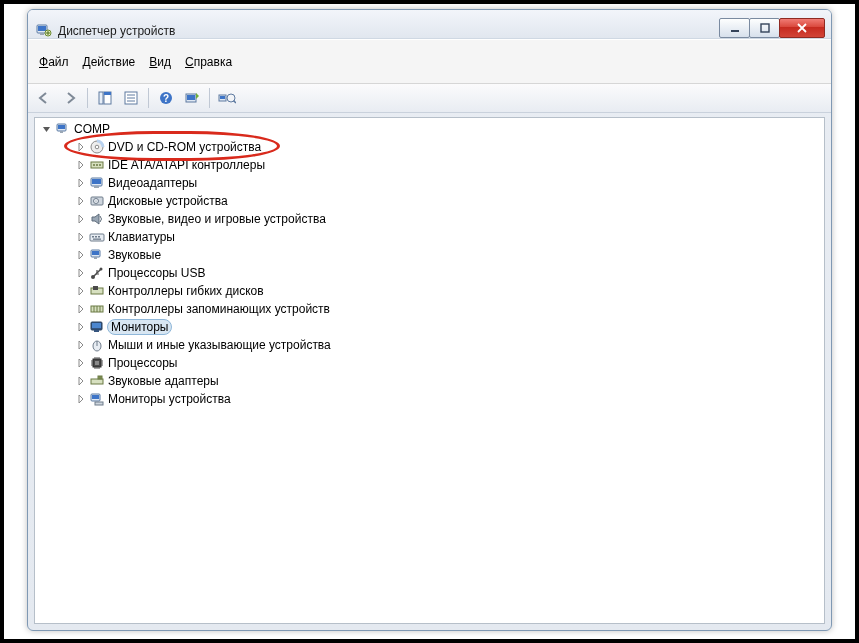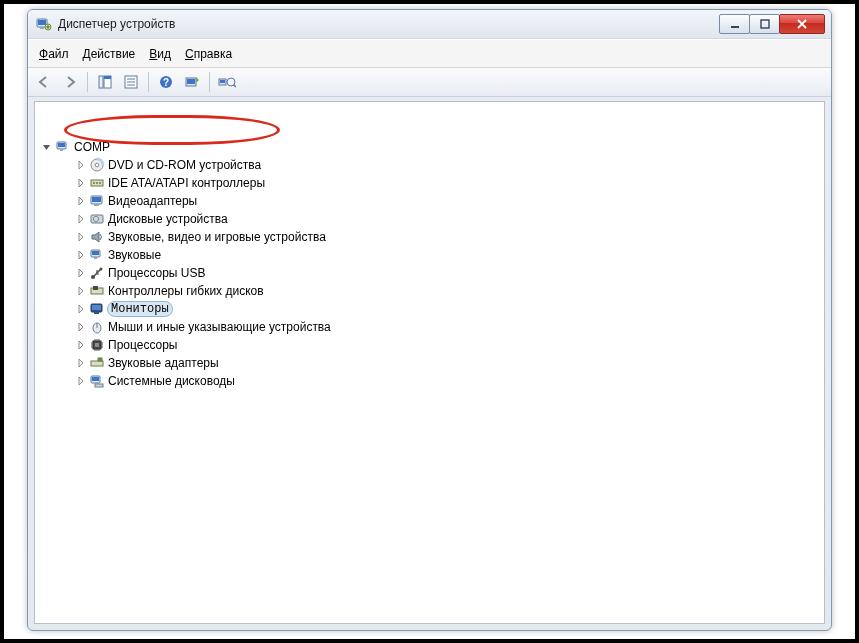--- a/index.html
+++ b/index.html
@@ -28,21 +28,21 @@
     border: 1px solid #7f98b3;
     border-radius: 6px;
     box-shadow: 0 0 6px rgba(0,0,0,.25);
     display: flex;
     flex-direction: column;
     overflow: hidden;
   }
   .titlebar {
     height: 28px;
     display: flex;
-    align-items: center;
+    align-items: flex-end;
     padding: 0 6px 0 8px;
     background: linear-gradient(to bottom, #f2f5fa 0, #e1e7ef 100%);
     border-bottom: 1px solid #cfd8e3;
   }
   .titlebar .app-icon {
     width: 16px; height: 16px; margin-right: 6px;
   }
   .title-text { flex: 1; color: #1b1b1b; }
   .win-controls { display: flex; gap: 0; }
   .win-btn {
@@ -61,21 +61,21 @@
   }
   .win-btn svg { display:block; }
 
   .menubar {
     height: 21px;
     background: #f5f5f5;
     border-top: 1px solid #fff;
     border-bottom: 1px solid #d6d6d6;
     display: flex;
     align-items: center;
-    padding: 3px 4px;
+    padding: 11px 4px;
   }
   .menu-item {
     padding: 2px 7px;
     color: #000;
     cursor: default;
   }
   .menu-item u { text-decoration: underline; }
 
   .toolbar {
     height: 28px;
@@ -99,21 +99,20 @@
   .client {
     flex: 1;
     margin: 4px 6px 6px 6px;
     background: #fff;
     border: 1px solid #b6bfc9;
     overflow: hidden;
     position: relative;
   }
   .tree {
     padding: 2px 7px 0 0;
-    margin-top: 34px;
   }
   .tree-row {
     display: flex;
     align-items: center;
     height: 18px;
     padding-left: 6px;
     position: relative;
   }
   .tree-row.level1 { padding-left: 40px; }
   .expander {
@@ -123,21 +122,20 @@
     color: #6b6b6b;
   }
   .node-icon { width:16px; height:16px; margin: 0 3px 0 1px; display:inline-flex; align-items:center; justify-content:center;}
   .node-label { white-space: nowrap; }
   .selected .node-label {
     background: #d8e6f2;
     border: 1px solid #8fb7d9;
     border-radius: 8px;
     padding: 0 3px;
     margin-left: -1px;
-    font-family: Liberation Mono, monospace;
   }
   .highlight-oval {
     position: absolute;
     border: 3px solid #d92a1c;
     border-radius: 50% / 60%;
     pointer-events: none;
   }
 </style>
 </head>
 <body>
@@ -327,20 +325,37 @@
             <span class="node-label">Звуковые, видео и игровые устройства</span>
           </div>
           <div class="tree-row level1">
             <span class="expander">
               <svg width="10" height="10">
                 <path d="M3 1 L7 5 L3 9 Z" fill="none" stroke="#8a8a8a" stroke-width="1"></path>
               </svg>
             </span>
             <span class="node-icon">
               <svg width="16" height="16" viewBox="0 0 16 16">
+                <rect x="1" y="5" width="14" height="7" rx="1" fill="#e7ecf2" stroke="#6f7c8b"></rect>
+                <rect x="3" y="7" width="2" height="1.5" fill="#6f7c8b"></rect>
+                <rect x="6" y="7" width="2" height="1.5" fill="#6f7c8b"></rect>
+                <rect x="9" y="7" width="2" height="1.5" fill="#6f7c8b"></rect>
+                <rect x="4" y="9.5" width="8" height="1.3" fill="#6f7c8b"></rect>
+              </svg>
+            </span>
+            <span class="node-label">Клавиатуры</span>
+          </div>
+          <div class="tree-row level1">
+            <span class="expander">
+              <svg width="10" height="10">
+                <path d="M3 1 L7 5 L3 9 Z" fill="none" stroke="#8a8a8a" stroke-width="1"></path>
+              </svg>
+            </span>
+            <span class="node-icon">
+              <svg width="16" height="16" viewBox="0 0 16 16">
                 <rect x="2" y="3" width="9" height="7" rx="1" fill="#dfe8f3" stroke="#5b7aa3"></rect>
                 <rect x="3" y="4" width="7" height="4" fill="#3d74c7"></rect>
                 <rect x="5" y="10" width="3" height="2" fill="#9aa7b5"></rect>
               </svg>
             </span>
             <span class="node-label">Звуковые</span>
           </div>
           <div class="tree-row level1">
             <span class="expander">
               <svg width="10" height="10">
@@ -364,20 +379,34 @@
               </svg>
             </span>
             <span class="node-icon">
               <svg width="16" height="16" viewBox="0 0 16 16">
                 <rect x="2" y="5" width="12" height="6" fill="#d7e0c0" stroke="#6b7a45"></rect>
                 <rect x="4" y="3" width="5" height="4" fill="#4a4a4a"></rect>
               </svg>
             </span>
             <span class="node-label">Контроллеры гибких дисков</span>
           </div>
+          <div class="tree-row level1">
+            <span class="expander">
+              <svg width="10" height="10">
+                <path d="M3 1 L7 5 L3 9 Z" fill="none" stroke="#8a8a8a" stroke-width="1"></path>
+              </svg>
+            </span>
+            <span class="node-icon">
+              <svg width="16" height="16" viewBox="0 0 16 16">
+                <rect x="2" y="5" width="12" height="6" fill="#d7e0c0" stroke="#6b7a45"></rect>
+                <path d="M5 5 v6 M8 5 v6 M11 5 v6" stroke="#6b7a45"></path>
+              </svg>
+            </span>
+            <span class="node-label">Контроллеры запоминающих устройств</span>
+          </div>
           <div class="tree-row level1 selected">
             <span class="expander">
               <svg width="10" height="10">
                 <path d="M3 1 L7 5 L3 9 Z" fill="none" stroke="#8a8a8a" stroke-width="1"></path>
               </svg>
             </span>
             <span class="node-icon">
               <svg width="16" height="16" viewBox="0 0 16 16">
                 <rect x="2" y="3" width="11" height="8" rx="1" fill="#35557e" stroke="#27415f"></rect>
                 <rect x="3" y="4" width="9" height="5" fill="#4c87cf"></rect>
@@ -436,20 +465,20 @@
                 <path d="M3 1 L7 5 L3 9 Z" fill="none" stroke="#8a8a8a" stroke-width="1"></path>
               </svg>
             </span>
             <span class="node-icon">
               <svg width="16" height="16" viewBox="0 0 16 16">
                 <rect x="2" y="3" width="9" height="7" rx="1" fill="#dfe8f3" stroke="#5b7aa3"></rect>
                 <rect x="3" y="4" width="7" height="4" fill="#3d74c7"></rect>
                 <rect x="6" y="11" width="8" height="3" fill="#cfd6de" stroke="#6f7c8b"></rect>
               </svg>
             </span>
-            <span class="node-label">Системные дисководы</span>
+            <span class="node-label">Мониторы устройства</span>
           </div>
         </div>
       <div class="highlight-oval" id="oval" style="left: 29px; top: 13px; width: 210.406px; height: 24px;"></div>
     </div>
 
   </div>
 </div>
 
 </body></html>

